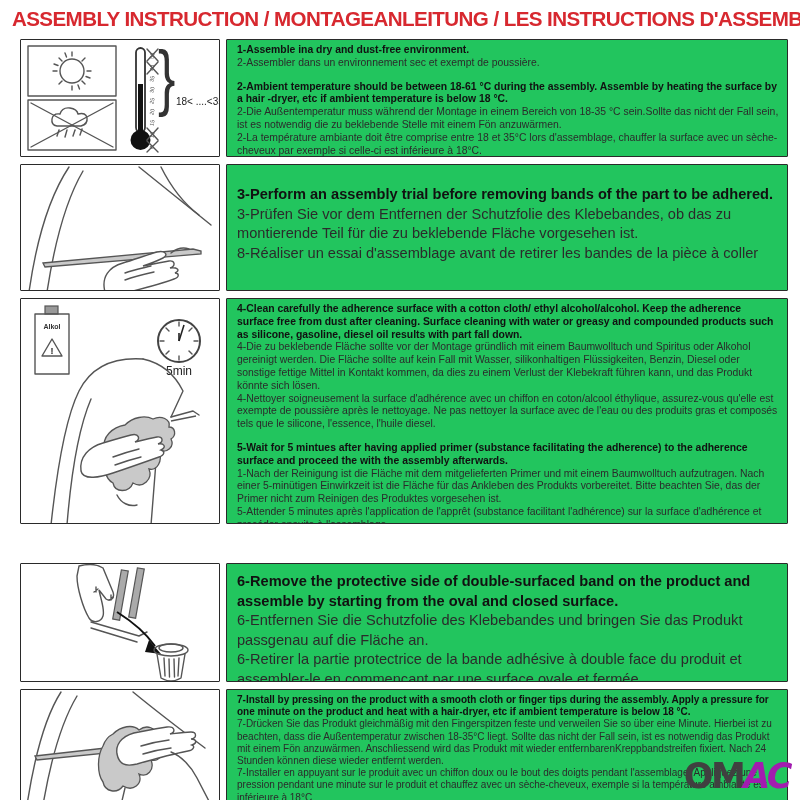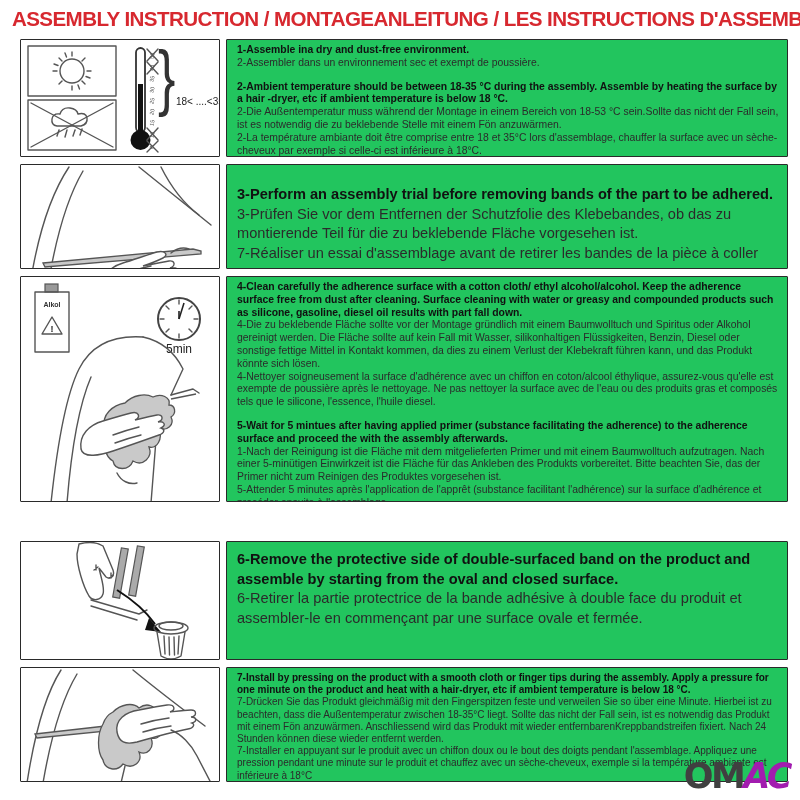--- a/index.html
+++ b/index.html
@@ -1,21 +1,21 @@
 <!DOCTYPE html>
 <html><head>
 <meta charset="utf-8">
 <style>
   html,body{margin:0;padding:0;background:#fff;}
   body{width:800px;height:800px;font-family:"Liberation Sans",sans-serif;color:#1d1d1b;overflow:hidden;position:relative;}
   .page-title{color:#d7282f;font-weight:800;text-align:center;font-size:21px;letter-spacing:-0.6px;margin:7px 4px 8px 4px;transform:scaleX(0.98);white-space:nowrap;}
   .row{display:flex;gap:6px;margin:0 12px 7px 20px;}
   .illu{width:198px;flex:0 0 198px;border:1.6px solid #2a2a2a;border-radius:1px;background:#fff;overflow:hidden;}
   .txt{flex:1;border:1.8px solid #2a2a2a;border-radius:1px;background:#22c55e;padding:4px 8px 2px 10px;overflow:hidden;}
-  .r1{height:118px;} .r2{height:105px;} .r3{height:226px;} .r4{height:119px;margin-top:39px;} .r5{height:115px;}
+  .r1{height:118px;} .r2{height:127px;} .r3{height:226px;} .r4{height:119px;margin-top:39px;} .r5{height:115px;}
   .small{font-size:10.4px;line-height:1.23;}
   .tiny{font-size:10px;line-height:1.22;}
   .big{font-size:14.6px;line-height:1.34;}
   .en{font-weight:bold;color:#111;}
   .ln{color:#2b2b2b;}
   .gap{height:11px;}
   .r2 .txt{padding-top:20px;} .r4 .txt{padding-top:8px;}
   .logo{position:absolute;right:10px;bottom:4px;font-weight:900;font-size:35px;letter-spacing:-2.5px;font-family:"DejaVu Sans",sans-serif;transform:scaleY(1.02);}
   .logo .bk{color:#404040;text-align:right;} .logo .rd{color:#a21caf;font-style:italic;}
   svg{display:block;}
@@ -85,43 +85,43 @@
         </g>
         <text x="137" y="45" font-size="52" fill="#333" transform="scale(1,1.38)">}</text>
         <text x="155" y="65" font-size="10" fill="#222">18&lt; ....&lt;35 C</text>
       </g>
     </svg>
   </div>
   <div class="txt small">
     <div class="en">1-Assemble ina dry and dust-free environment.</div>
     <div class="ln">2-Assembler dans un environnement sec et exempt de poussière.</div>
     <div class="gap"></div>
-    <div class="en">2-Ambient temperature should be between 18-35 °C  during the assembly. Assemble by heating the surface by a hair -dryer, etc if ambient temperature is below 18 °C.</div>
-    <div class="ln">2-Die Außentemperatur muss während der Montage in einem Bereich von 18-53 °C  sein.Sollte das nicht der Fall sein, ist es notwendig die zu beklebende Stelle mit einem Fön anzuwärmen.</div>
+    <div class="en">2-Ambient temperature should be between 18-61 °C  during the assembly. Assemble by heating the surface by a hair -dryer, etc if ambient temperature is below 18 °C.</div>
+    <div class="ln">2-Die Außentemperatur muss während der Montage in einem Bereich von 18-35 °C  sein.Sollte das nicht der Fall sein, ist es notwendig die zu beklebende Stelle mit einem Fön anzuwärmen.</div>
     <div class="ln">2-La température ambiante doit être comprise entre 18 et 35°C lors d'assemblage, chauffer la surface avec un sèche-cheveux par exemple si celle-ci est inférieure à 18°C.</div>
   </div>
 </div>
 
 <div class="row r2">
   <div class="illu">
     <svg width="198" height="127" viewBox="0 0 198 127">
       <path class="sk" d="M8,127 C14,85 26,35 48,2"></path>
       <path class="sk" d="M26,127 C32,88 42,40 62,6"></path>
       <path class="sk" d="M118,2 C140,20 168,42 190,60"></path>
       <path class="sk" d="M140,2 C150,22 162,38 178,50"></path>
       <polygon class="grayfill" points="22,98 172,84 180,86 180,89 24,102"></polygon>
       <path class="whitefill" d="M84,127 C80,112 88,102 102,98 C112,95 126,90 136,87 C144,85 148,90 142,93 C136,96 128,99 122,101 C132,99 142,97 148,96 C154,95 155,101 149,103 C156,102 160,105 154,108 C158,108 159,112 153,114 C140,119 120,124 108,127 Z"></path>
       <path class="sk" d="M104,108 C112,105 122,103 130,101 M104,115 C112,112 124,109 133,107"></path>
       <path class="sk" d="M150,88 C155,84 162,82 168,84"></path>
     </svg>
   </div>
   <div class="txt big">
     <div class="en">3-Perform an assembly trial before removing bands of the part to be adhered.</div>
     <div class="ln">3-Prüfen Sie vor dem Entfernen der Schutzfolie des Klebebandes, ob das zu montierende Teil für die zu beklebende Fläche vorgesehen ist.</div>
-    <div class="ln">7-Réaliser un essai d'assemblage avant de retirer les bandes de la pièce à coller</div>
+    <div class="ln">8-Réaliser un essai d'assemblage avant de retirer les bandes de la pièce à coller</div>
   </div>
 </div>
 
 <div class="row r3">
   <div class="illu">
     <svg width="198" height="226" viewBox="0 0 198 226">
       <g>
         <rect x="24" y="7" width="13" height="8" fill="#999" stroke="#555" stroke-width="1.2"></rect>
         <rect x="14" y="15" width="34" height="60" class="sk"></rect>
         <text x="31" y="30" font-size="7" font-weight="bold" fill="#333" text-anchor="middle">Alkol</text>
@@ -187,20 +187,21 @@
           <line x1="143" y1="94" x2="144" y2="112"></line>
             <line x1="148" y1="95" x2="148.5" y2="113"></line>
           <line x1="153" y1="95" x2="153.5" y2="113"></line>
             <line x1="158" y1="94" x2="157" y2="112"></line>
         </g>
       </g>
     </svg>
   </div>
   <div class="txt big">
     <div class="en">6-Remove the protective side of double-surfaced band on the product and assemble by starting from the oval and closed surface.</div>
+    <div class="ln">6-Entfernen Sie die Schutzfolie des Klebebandes und bringen Sie das Produkt passgenau auf die Fläche an.</div>
     <div class="ln">6-Retirer la partie protectrice de la bande adhésive à double face du produit et assembler-le en commençant par une surface ovale et fermée.</div>
   </div>
 </div>
 
 <div class="row r5">
   <div class="illu">
     <svg width="198" height="115" viewBox="0 0 198 115">
       <path class="sk" d="M6,115 C12,76 22,30 40,2"></path>
       <path class="sk" d="M22,115 C28,80 38,36 56,6"></path>
       <path class="sk" d="M112,2 C134,20 160,40 184,58"></path>

